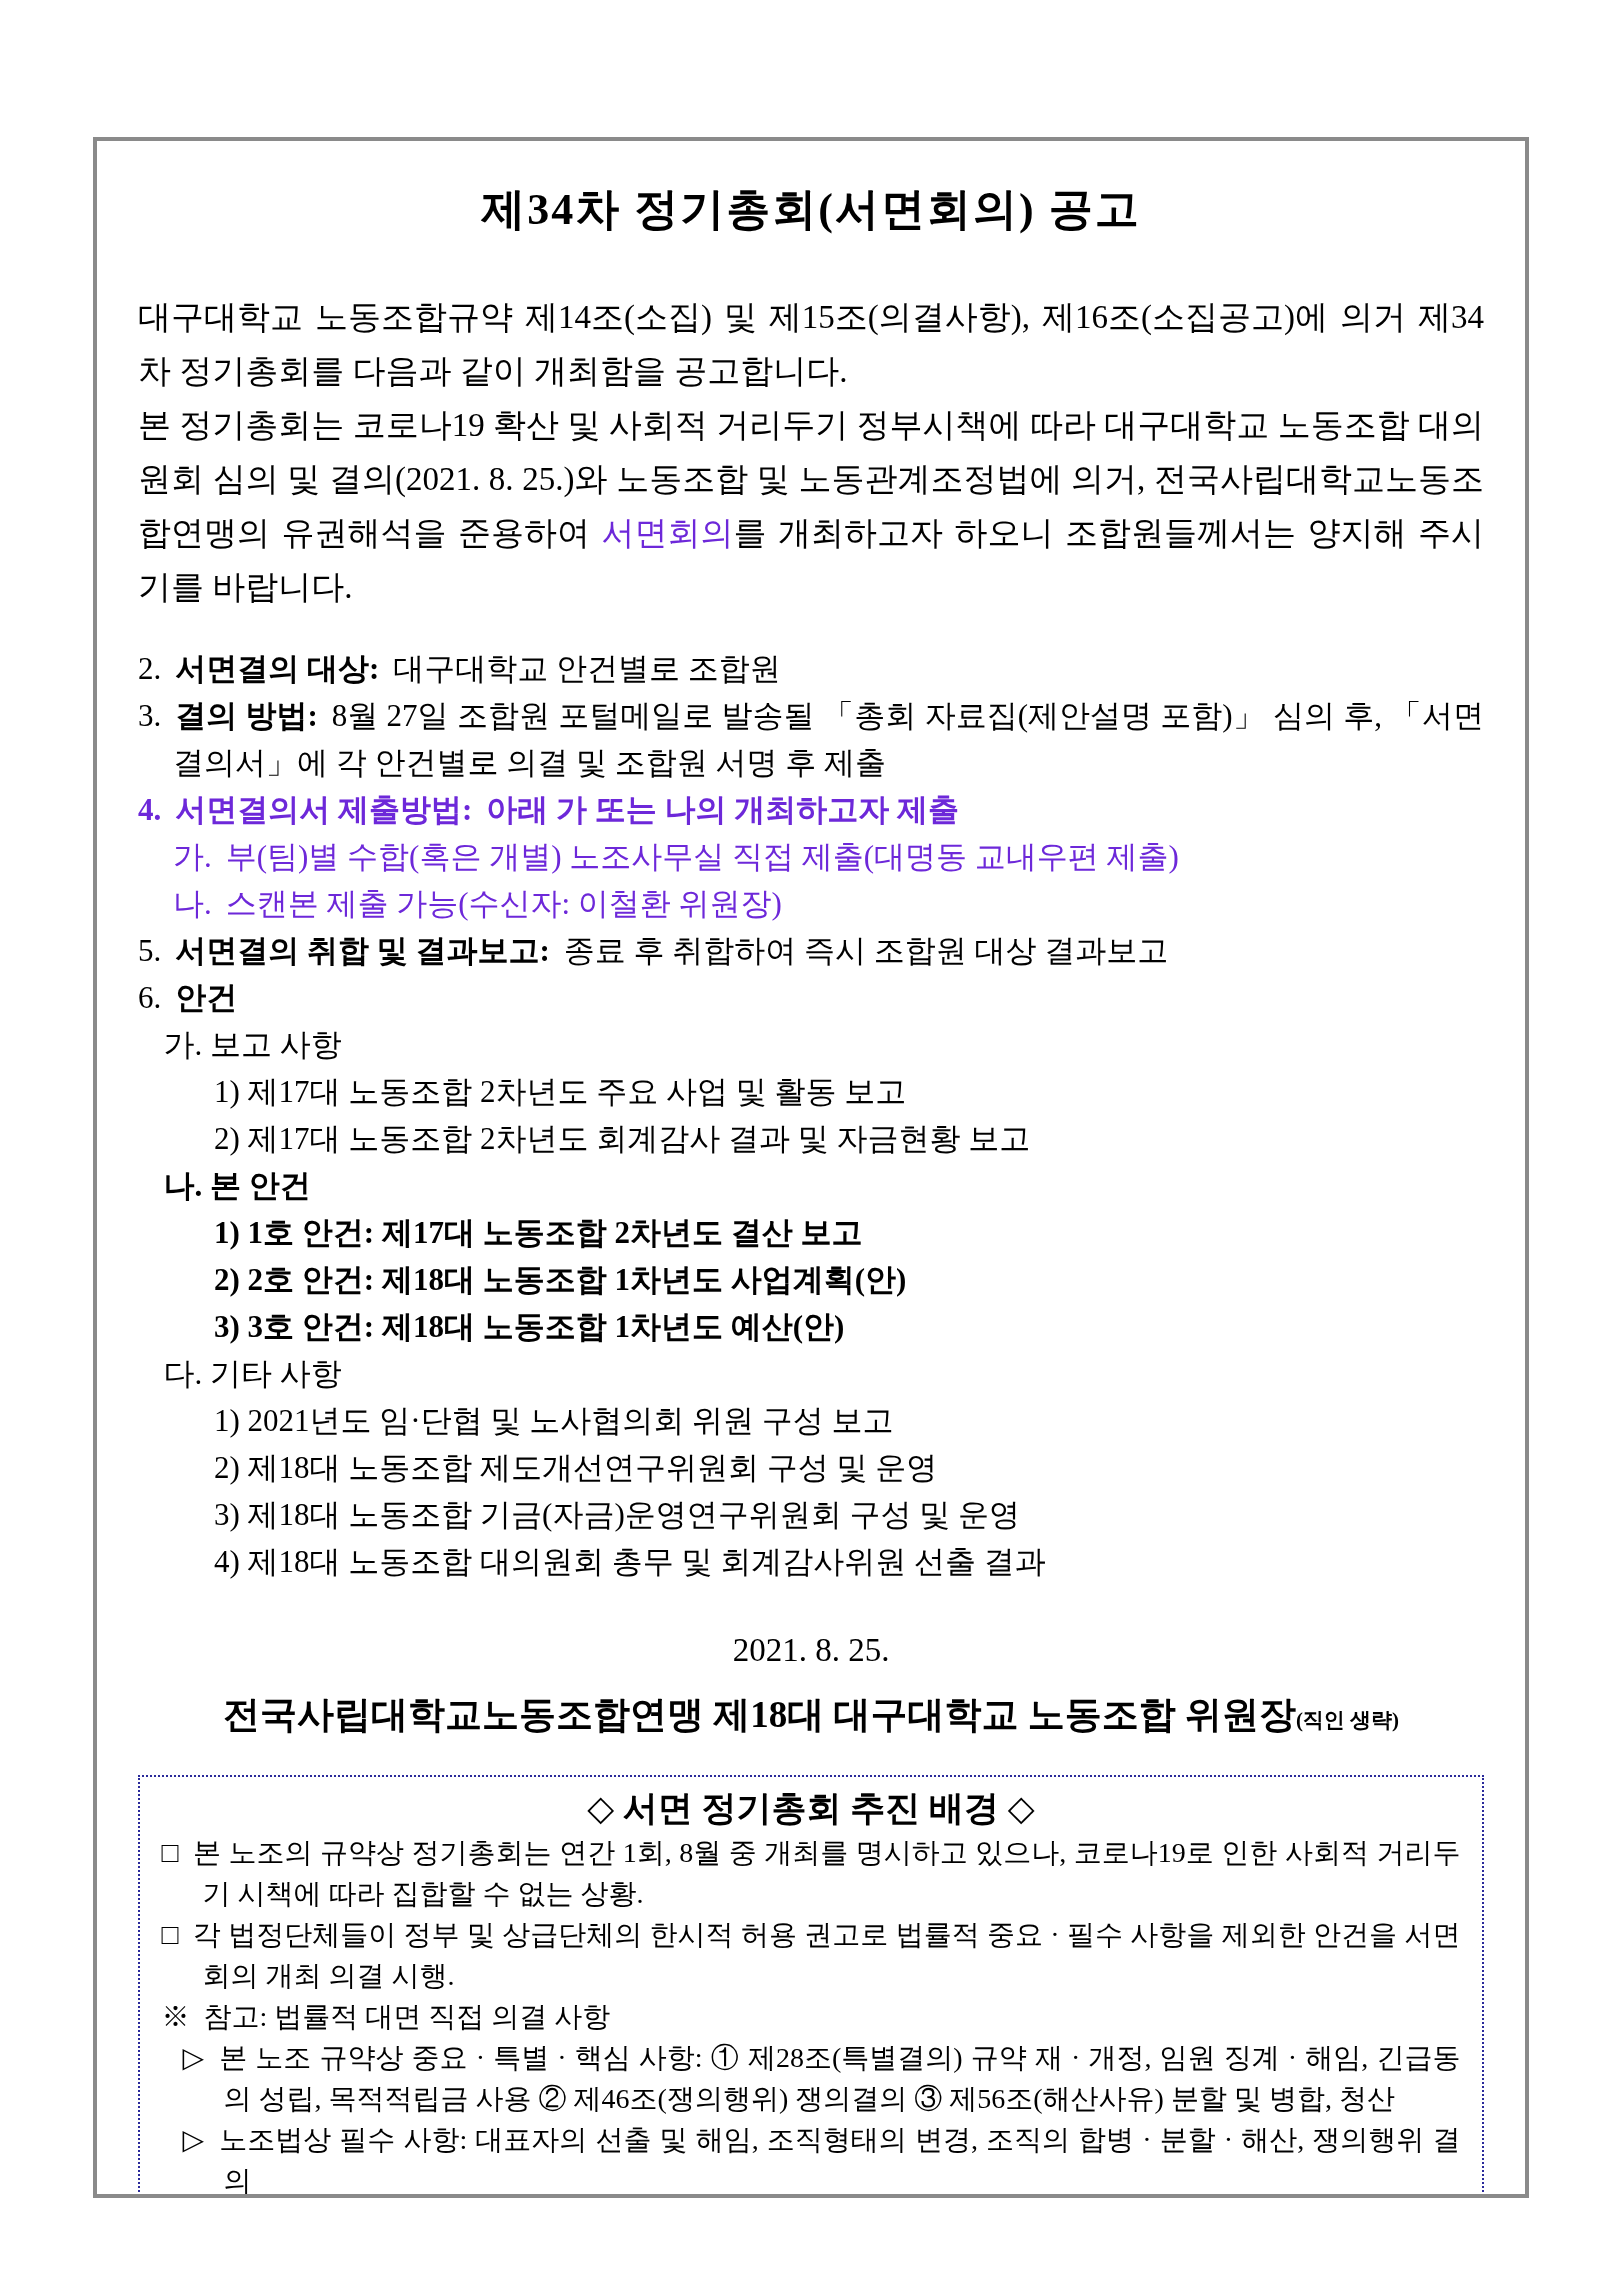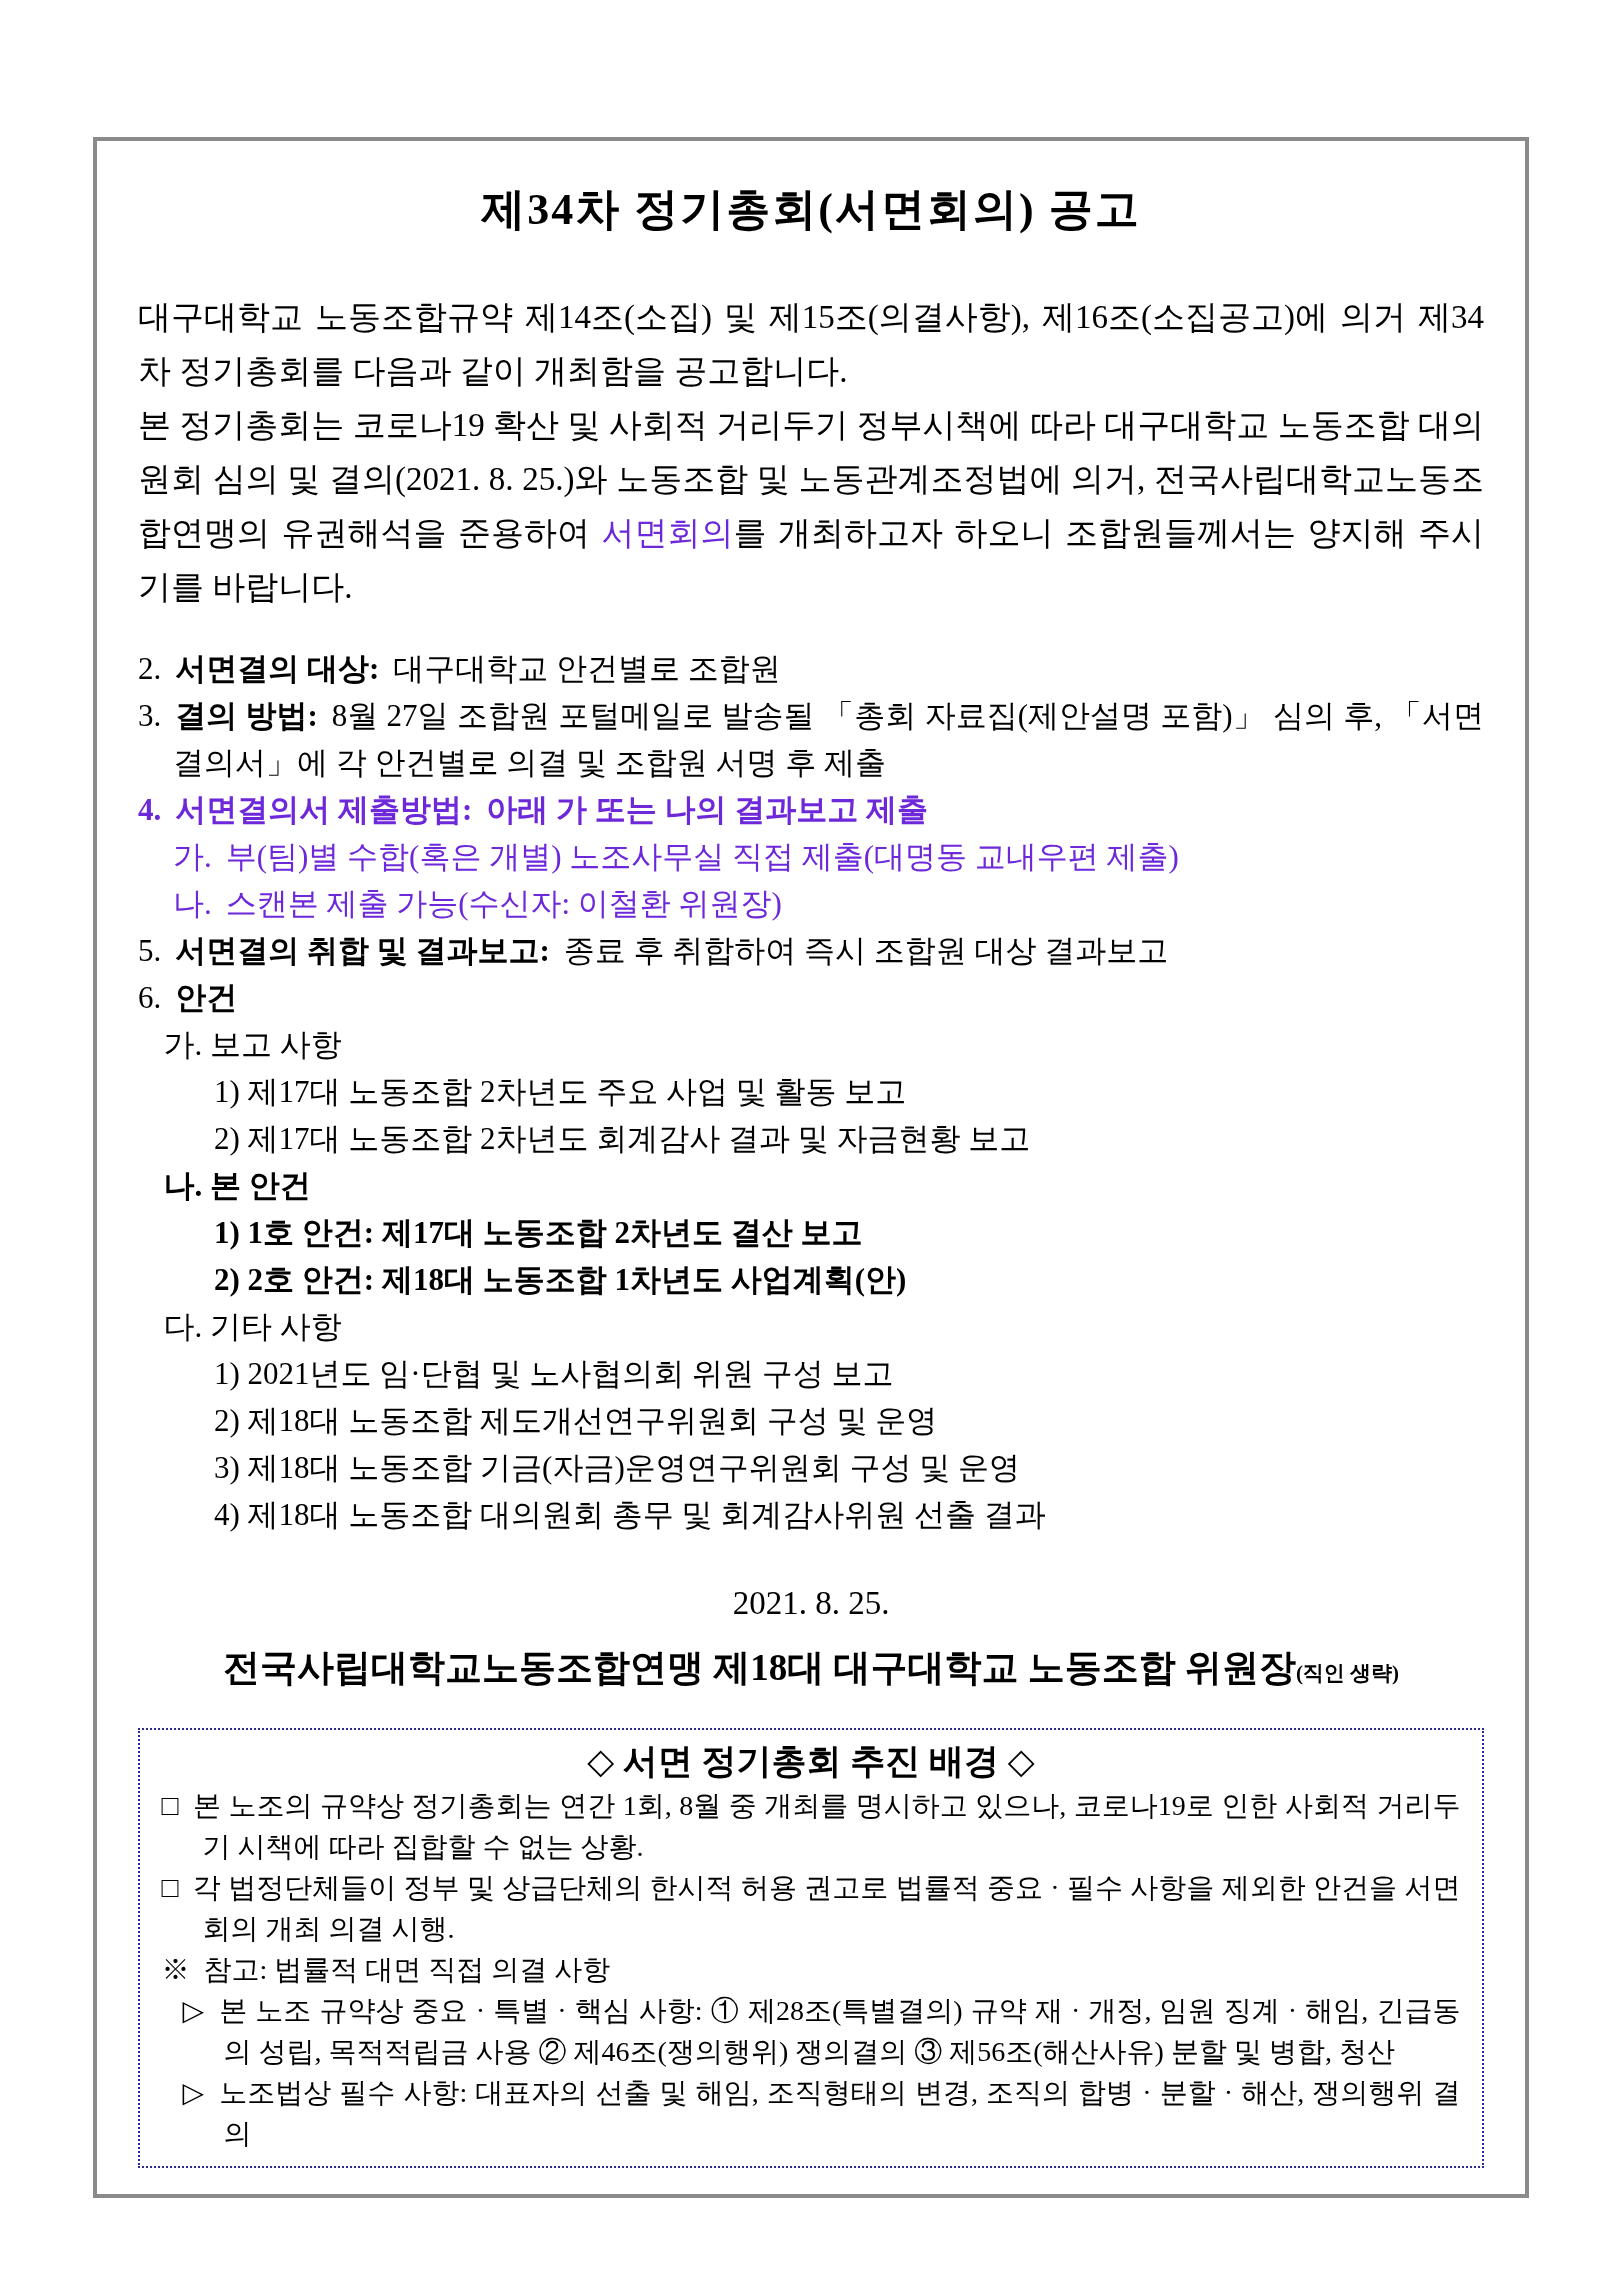--- a/index.html
+++ b/index.html
@@ -111,37 +111,38 @@
 
   <p class="intro"><span>본 정기총회는 코로나19 확산 및 사회적 거리두기 정부시책에 따라 대구대학교 노동조합 대의원회 심의 및 결의(2021. 8. 25.)와 노동조합 및 노동관계조정법에 의거, 전국사립대학교노동조합연맹의 유권해석을 준용하여 </span><span class="blue">서면회의</span><span>를 개최하고자 하오니 조합원들께서는 양지해 주시기를 바랍니다.</span></p>
 
   <div class="list">
 
 
     <div class="item"><span class="item-num">2.</span><span class="item-label">서면결의 대상:</span><span>대구대학교 안건별로 조합원</span></div>
 
     <div class="item"><span class="item-num">3.</span><span class="item-label">결의 방법:</span><span>8월 27일 조합원 포털메일로 발송될 「총회 자료집(제안설명 포함)」 심의 후, 「서면결의서」에 각 안건별로 의결 및 조합원 서명 후 제출</span></div>
 
-    <div class="item blue bold"><span class="item-num">4.</span><span class="item-label">서면결의서 제출방법:</span><span>아래 가 또는 나의 결과보고 제출</span></div>
+    <div class="item blue bold"><span class="item-num">4.</span><span class="item-label">서면결의서 제출방법:</span><span>아래 가 또는 나의 개최하고자 제출</span></div>
 
     <div class="sub-item blue"><span class="sub-num">가.</span><span>부(팀)별 수합(혹은 개별) 노조사무실 직접 제출(대명동 교내우편 제출)</span></div>
 
     <div class="sub-item blue"><span class="sub-num">나.</span><span>스캔본 제출 가능(수신자: 이철환 위원장)</span></div>
 
     <div class="item"><span class="item-num">5.</span><span class="item-label">서면결의 취합 및 결과보고:</span><span>종료 후 취합하여 즉시 조합원 대상 결과보고</span></div>
 
     <div class="item"><span class="item-num">6.</span><span class="item-label">안건</span></div>
 
     <div class="agenda-header">가. 보고 사항</div>
     <div class="agenda-entry">1) 제17대 노동조합 2차년도 주요 사업 및 활동 보고</div>
     <div class="agenda-entry">2) 제17대 노동조합 2차년도 회계감사 결과 및 자금현황 보고</div>
 
     <div class="agenda-header bold">나. 본 안건</div>
     <div class="agenda-entry bold">1) 1호 안건: 제17대 노동조합 2차년도 결산 보고</div>
     <div class="agenda-entry bold">2) 2호 안건: 제18대 노동조합 1차년도 사업계획(안)</div>
+    <div class="agenda-entry bold">3) 3호 안건: 제18대 노동조합 1차년도 예산(안)</div>
 
     <div class="agenda-header">다. 기타 사항</div>
     <div class="agenda-entry">1) 2021년도 임·단협 및 노사협의회 위원 구성 보고</div>
     <div class="agenda-entry">2) 제18대 노동조합 제도개선연구위원회 구성 및 운영</div>
     <div class="agenda-entry">3) 제18대 노동조합 기금(자금)운영연구위원회 구성 및 운영</div>
     <div class="agenda-entry">4) 제18대 노동조합 대의원회 총무 및 회계감사위원 선출 결과</div>
 
   </div>
 
   <div class="date-line">2021. 8. 25.</div>

